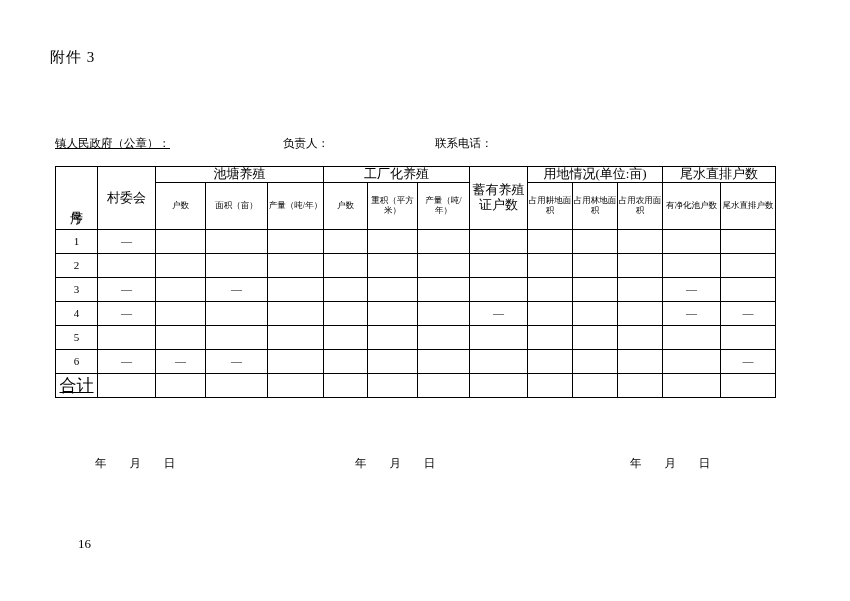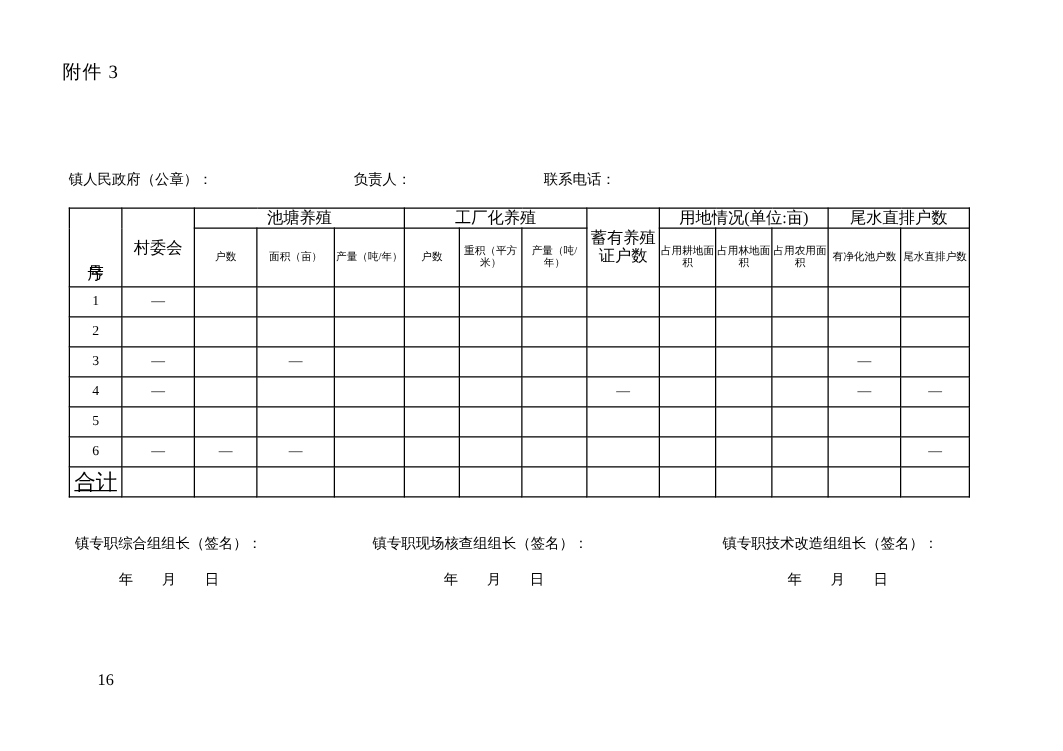--- a/index.html
+++ b/index.html
@@ -43,21 +43,21 @@
     left: 55px;
     top: 136px;
     width: 720px;
     font-size: 11.5px;
     height: 16px;
   }
   .meta-row span {
     position: absolute;
     white-space: nowrap;
   }
-  .meta-gov { left: 0; }
+  .meta-gov { left: 0; text-decoration: underline; }
   .meta-person { left: 228px; }
   .meta-phone { left: 380px; }
 
   table.main {
     position: absolute;
     left: 55px;
     top: 166px;
     width: 720px;
     border-collapse: collapse;
     table-layout: fixed;
@@ -304,25 +304,20 @@
         <td class="total"></td>
         <td class="total"></td>
         <td class="total"></td>
         <td class="total"></td>
         <td class="total"></td>
         <td class="total"></td>
       </tr>
     </tbody>
   </table>
 
-  <div class="sign-row">
-    <span class="sign-a">镇专职综合组组长（签名）：</span>
-    <span class="sign-b">镇专职现场核查组组长（签名）：</span>
-    <span class="sign-c">镇专职技术改造组组长（签名）：</span>
-  </div>
 
   <div class="date-row">
     <span class="date-a">年    月    日</span>
     <span class="date-b">年    月    日</span>
     <span class="date-c">年    月    日</span>
   </div>
 
   <div class="page-number">16</div>
 
 </div>

